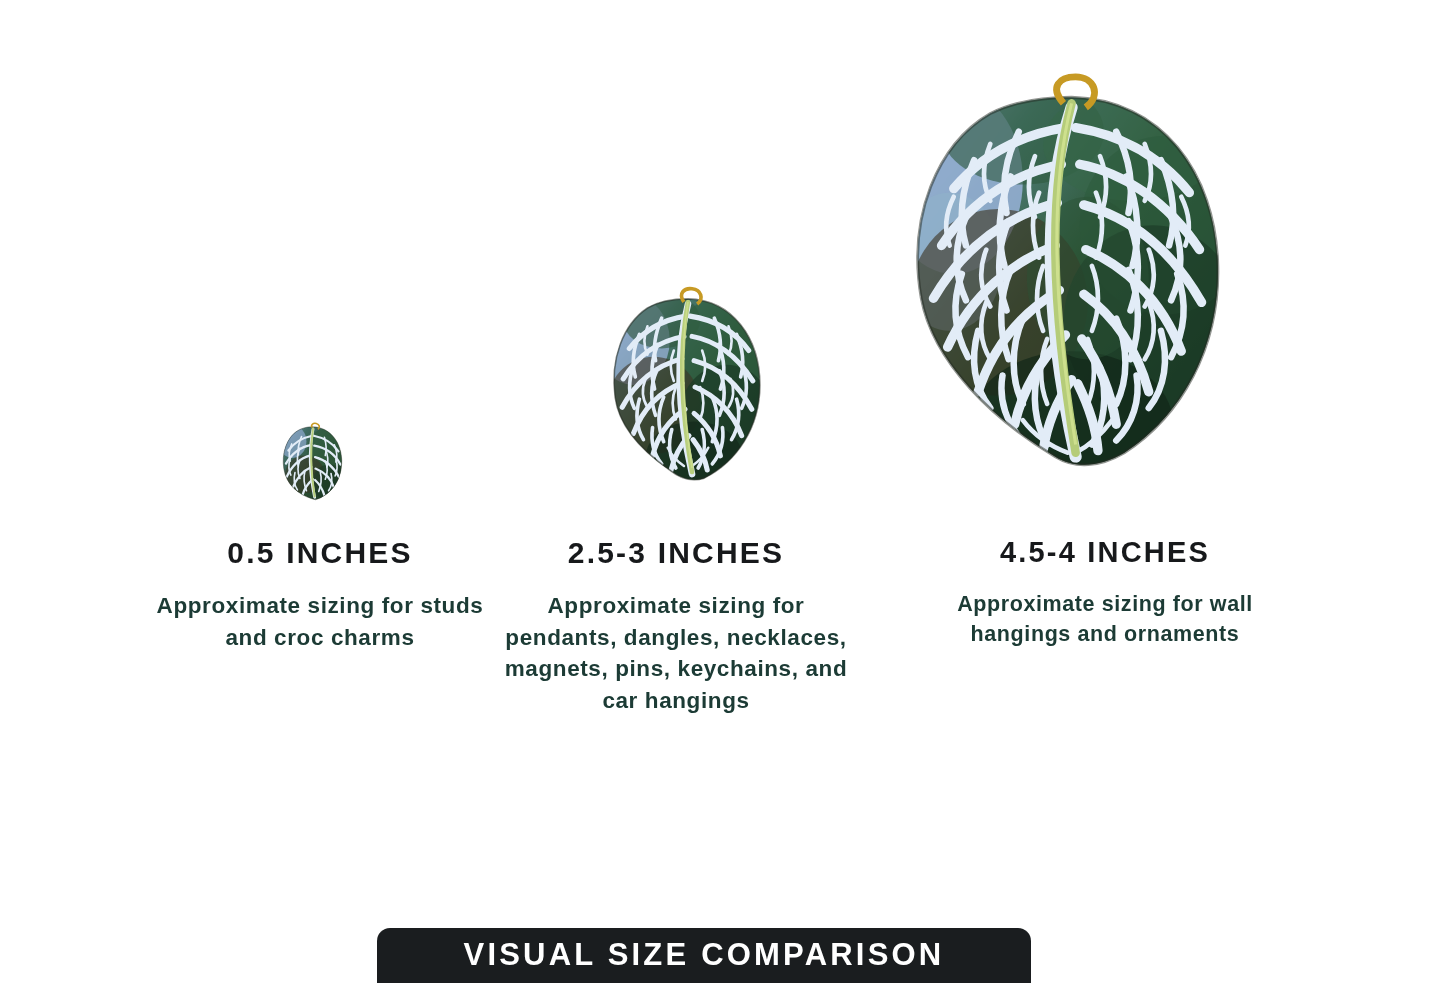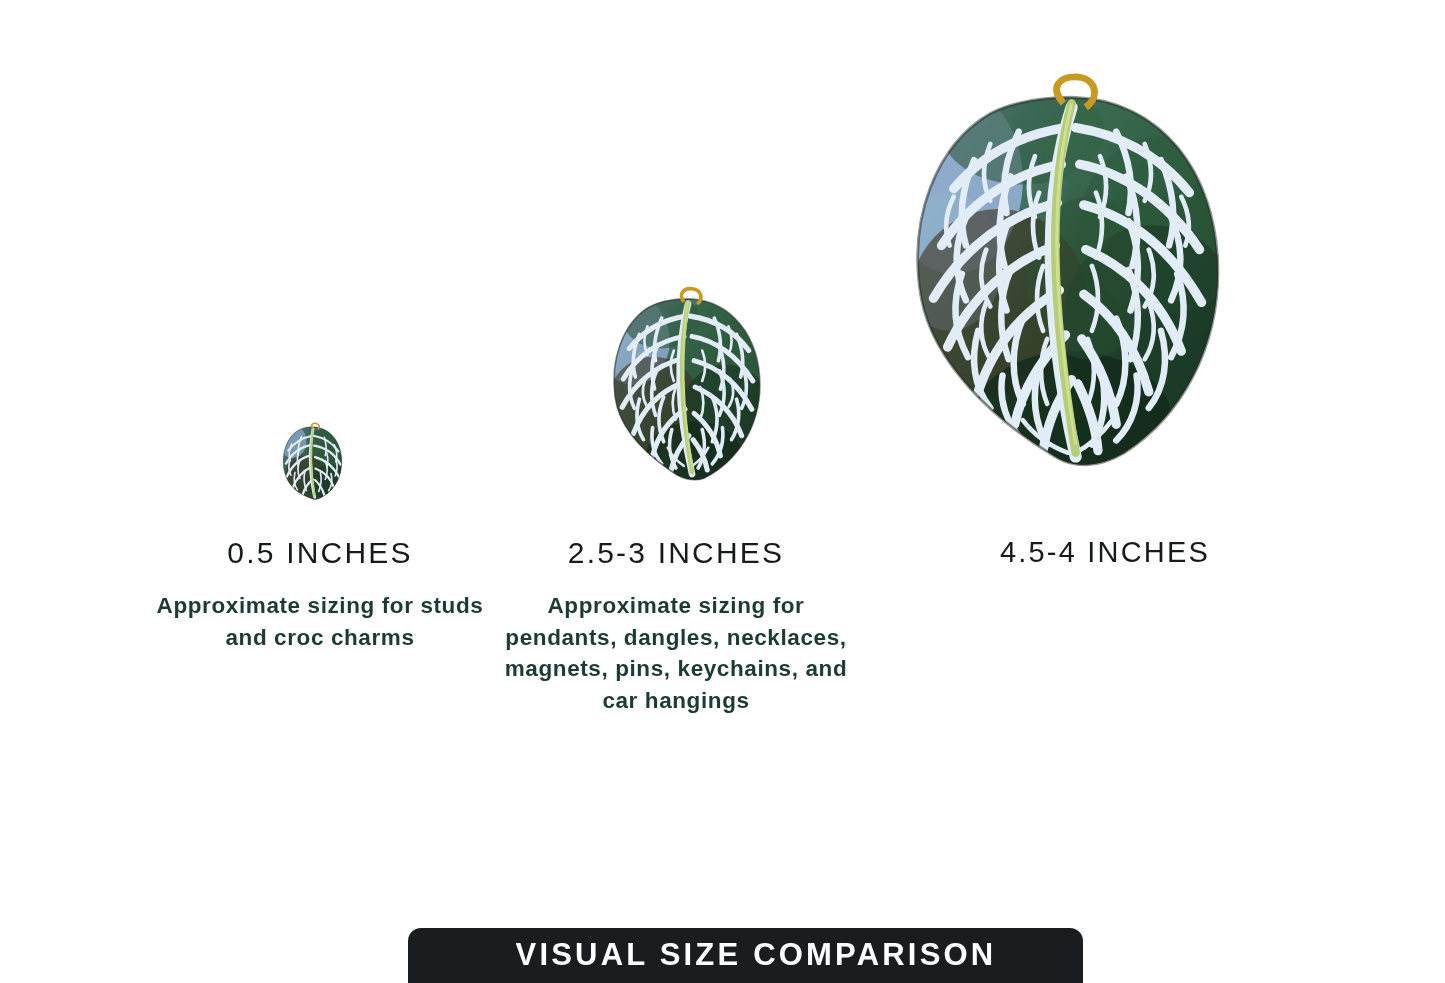--- a/index.html
+++ b/index.html
@@ -35,21 +35,21 @@
     position: absolute;
     text-align: center;
   }
   #col-small  { left: 140px; top: 538px; width: 360px; }
   #col-medium { left: 496px; top: 538px; width: 360px; }
   #col-large  { left: 925px; top: 538px; width: 360px; }
 
   .size-heading {
     font-family: "Liberation Sans", sans-serif;
     font-size: 30px;
-    font-weight: 400;
+    font-weight: 700;
     letter-spacing: 2.2px;
     color: #17191b;
     margin: 0 0 22px 0;
     line-height: 1;
     white-space: nowrap;
   }
   #col-small .size-heading  { font-size: 30px; }
   #col-medium .size-heading { font-size: 30px; }
   #col-large .size-heading  { font-size: 29px; }
 
@@ -60,30 +60,29 @@
     letter-spacing: 0.6px;
     color: #1c3b35;
     line-height: 1.40;
     margin: 0;
   }
   #col-large .size-desc { font-size: 21.5px; }
 
   
   #banner {
     position: absolute;
-    left: 408px;
+    left: 377px;
     top: 928px;
     width: 654px;
     height: 55px;
     background: #1a1d1f;
     border-radius: 13px 13px 0 0;
     display: flex;
     align-items: center;
     justify-content: center;
-    padding-left: 21px;
   }
   #banner-label {
     font-family: "Liberation Sans", sans-serif;
     font-size: 31px;
     font-weight: 600;
     letter-spacing: 3.2px;
     color: #ffffff;
     line-height: 1;
     padding-bottom: 2px;
     white-space: nowrap;
@@ -337,19 +336,20 @@
     <div class="size-desc">Approximate sizing for studs and croc charms</div>
   </div>
 
   <div class="col" id="col-medium">
     <div class="size-heading">2.5-3 INCHES</div>
     <div class="size-desc">Approximate sizing for pendants, dangles, necklaces, magnets, pins, keychains, and car hangings</div>
   </div>
 
   <div class="col" id="col-large">
     <div class="size-heading">4.5-4 INCHES</div>
+    <div class="size-desc">Approximate sizing for wall hangings and ornaments</div>
   </div>
 
   <div id="banner">
     <span id="banner-label">VISUAL SIZE COMPARISON</span>
   </div>
 
 </div>
 
 </body></html>

